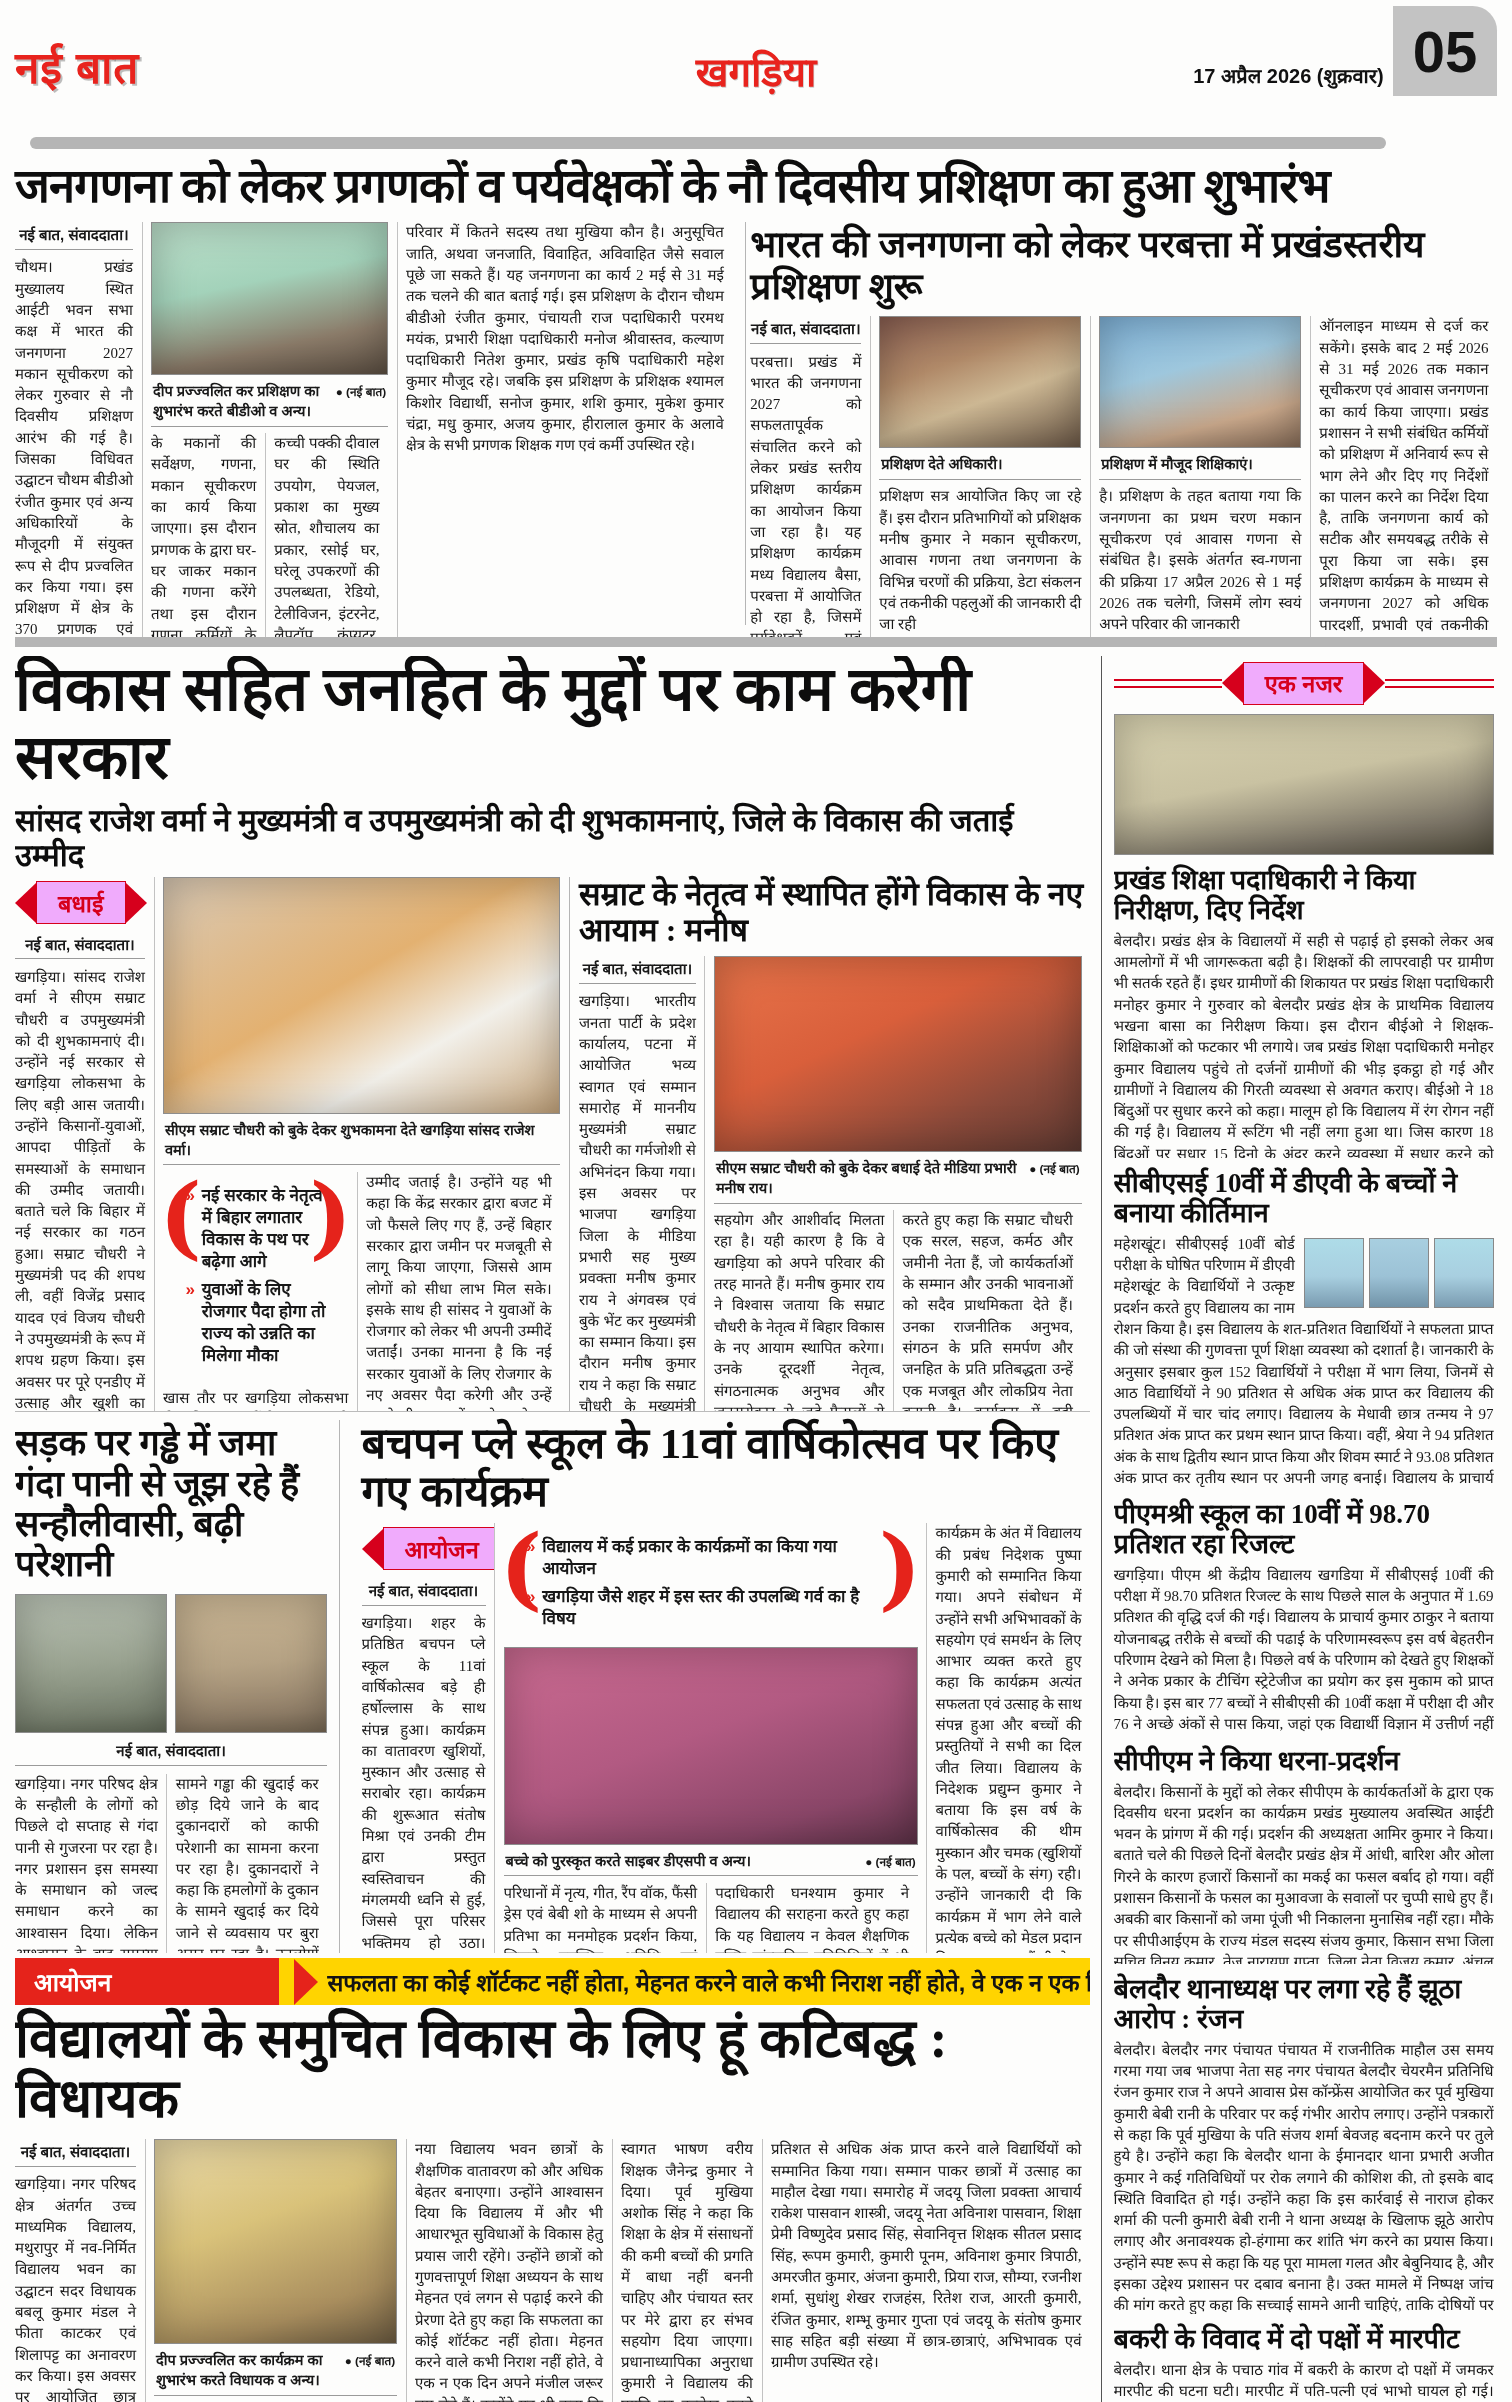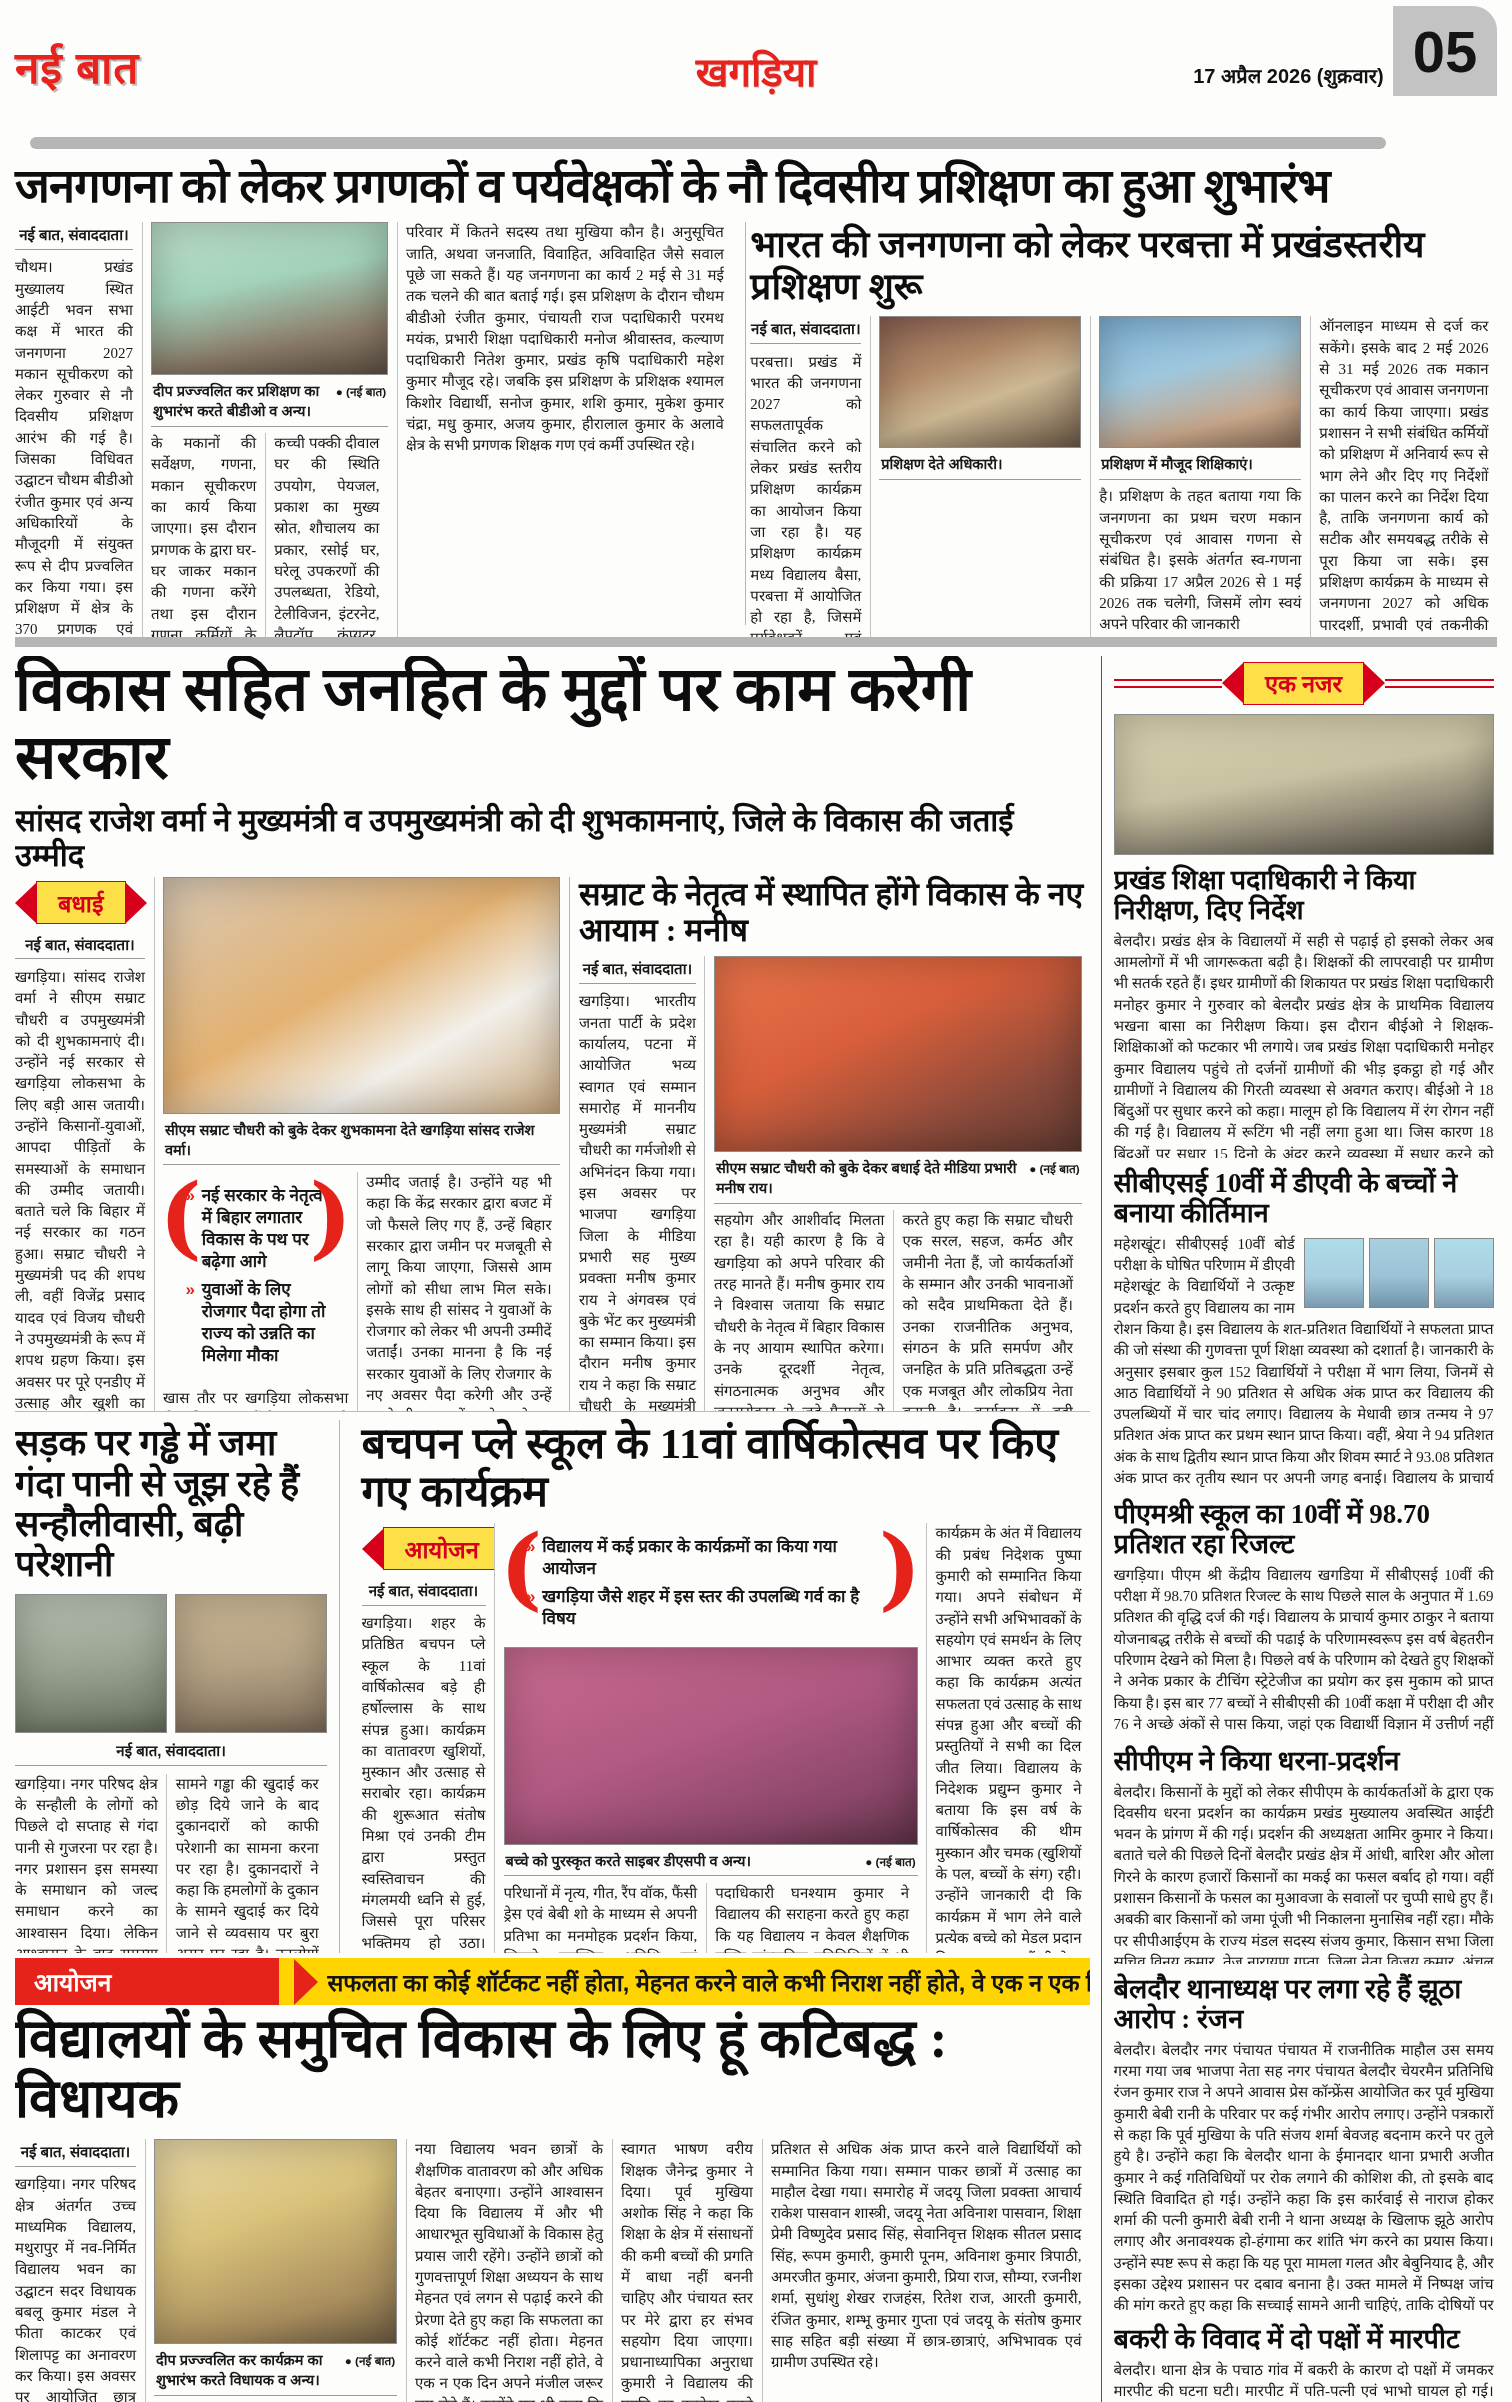--- a/index.html
+++ b/index.html
@@ -31,21 +31,21 @@
   .hrow{display:flex;}
   .col{padding:0 8.5px;overflow:hidden;}
   .col:first-child{padding-left:0;}
   .col+.col{border-left:0.9px solid #c2c2c2;}
   .ph{width:100%;border:0.9px solid #8d8d8d;box-shadow:inset 0 0 43px rgba(0,0,0,.28);box-sizing:border-box;}
   .cap{display:flex;justify-content:space-between;align-items:baseline;font-weight:700;font-size:14.6px;
        padding:4.7px 1.9px 5.6px;border-bottom:0.9px solid #9a9a9a;margin-bottom:6.6px;font-family:"Liberation Sans",sans-serif;}
   .cap .credit{font-size:11.8px;white-space:nowrap;margin-left:7.5px;}
   
   .badge-wrap{display:flex;align-items:center;margin:3.8px 0 7.5px;}
-  .badge-y{background:#fde047;color:#d6001c;font-family:Liberation Serif, serif;font-weight:900;
+  .badge-y{background:#f0abfc;color:#d6001c;font-family:Liberation Sans, sans-serif;font-weight:900;
            font-size:23.5px;padding:4.7px 21px;border:1.9px solid #d6001c;}
   .tri{width:0;height:0;border-top:20px solid transparent;border-bottom:20px solid transparent;}
   .tri.l{border-right:21px solid #d6001c;}
   .tri.r{border-left:21px solid #d6001c;}
   .redline{flex:1;height:4.7px;border-top:2.8px solid #d6001c;border-bottom:2.8px solid #d6001c;}
   
   .pq{position:relative;padding:5.6px 22.6px;margin:1.9px 0 9.4px;}
   .pq:before,.pq:after{position:absolute;top:-11.3px;font-size:90px;color:#e5231b;font-weight:700;
                        font-family:"DejaVu Serif",serif;}
   .pq:before{content:"(";left:-3.8px;}
@@ -136,20 +136,21 @@
         <div class="hrow">
           <div class="col" style="width:111px;">
             <div class="byline">नई बात, संवाददाता।</div>
             <div class="bt">परबत्ता। प्रखंड में भारत की जनगणना 2027 को सफलतापूर्वक संचालित करने को लेकर प्रखंड स्तरीय प्रशिक्षण कार्यक्रम का आयोजन किया जा रहा है। यह प्रशिक्षण कार्यक्रम मध्य विद्यालय बैसा, परबत्ता में आयोजित हो रहा है, जिसमें पर्यवेक्षकों एवं प्रगणकों को जनगणना से संबंधित विस्तृत जानकारी दी जा रही है। प्रशिक्षण कार्यक्रम 16 अप्रैल 2026 से प्रारंभ होकर 24 अप्रैल 2026 तक चलेगा। प्रत्येक दिन सुबह 09:30 बजे से शाम 06:00 बजे तक</div>
           </div>
           <div class="col" style="width:202px;">
             <div class="ph g-desk" style="height:132px;"></div>
             <div class="cap">
                 <span>प्रशिक्षण देते अधिकारी।</span>
               </div>
+            <div class="bt">प्रशिक्षण सत्र आयोजित किए जा रहे हैं। इस दौरान प्रतिभागियों को प्रशिक्षक मनीष कुमार ने मकान सूचीकरण, आवास गणना तथा जनगणना के विभिन्न चरणों की प्रक्रिया, डेटा संकलन एवं तकनीकी पहलुओं की जानकारी दी जा रही</div>
           </div>
           <div class="col" style="width:202px;">
             <div class="ph g-class2" style="height:132px;"></div>
             <div class="cap">
                 <span>प्रशिक्षण में मौजूद शिक्षिकाएं।</span>
               </div>
             <div class="bt">है। प्रशिक्षण के तहत बताया गया कि जनगणना का प्रथम चरण मकान सूचीकरण एवं आवास गणना से संबंधित है। इसके अंतर्गत स्व-गणना की प्रक्रिया 17 अप्रैल 2026 से 1 मई 2026 तक चलेगी, जिसमें लोग स्वयं अपने परिवार की जानकारी</div>
           </div>
           <div class="col bt" style="flex:1;">ऑनलाइन माध्यम से दर्ज कर सकेंगे। इसके बाद 2 मई 2026 से 31 मई 2026 तक मकान सूचीकरण एवं आवास जनगणना का कार्य किया जाएगा। प्रखंड प्रशासन ने सभी संबंधित कर्मियों को प्रशिक्षण में अनिवार्य रूप से भाग लेने और दिए गए निर्देशों का पालन करने का निर्देश दिया है, ताकि जनगणना कार्य को सटीक और समयबद्ध तरीके से पूरा किया जा सके। इस प्रशिक्षण कार्यक्रम के माध्यम से जनगणना 2027 को अधिक पारदर्शी, प्रभावी एवं तकनीकी रूप से सुदृढ़ बनाने की दिशा में महत्वपूर्ण कदम उठाया जा रहा है।</div>
         </div>

